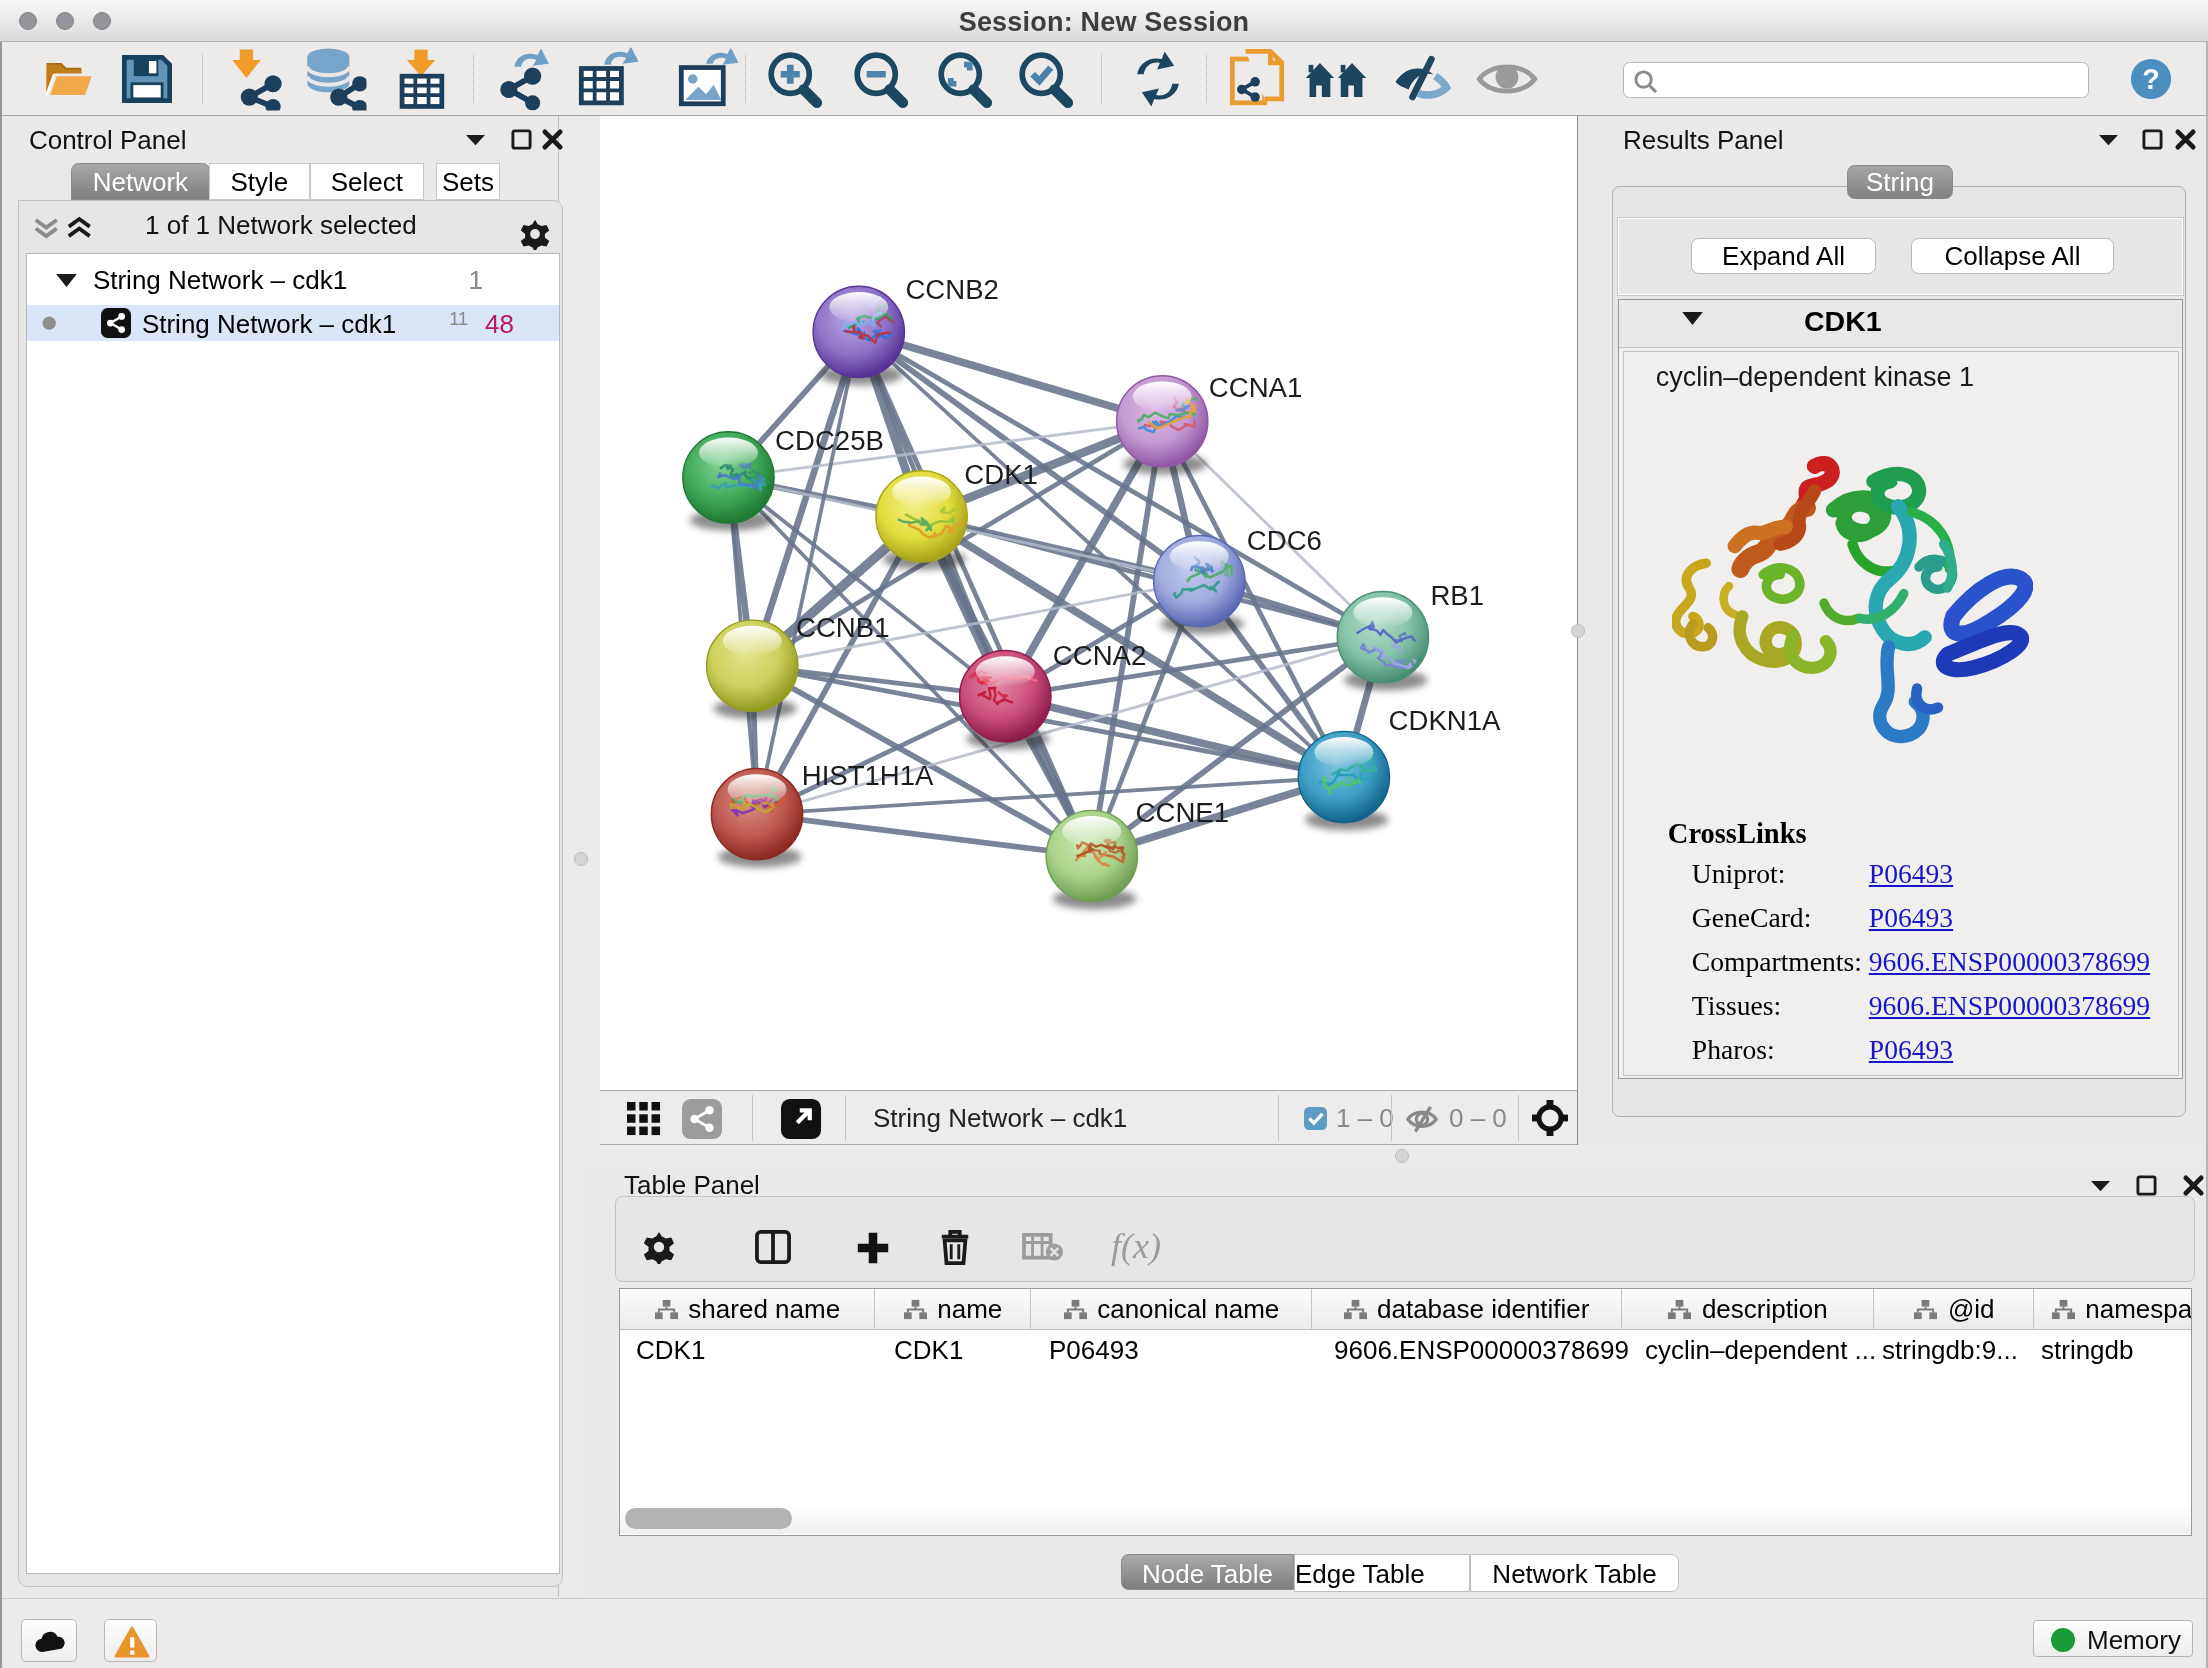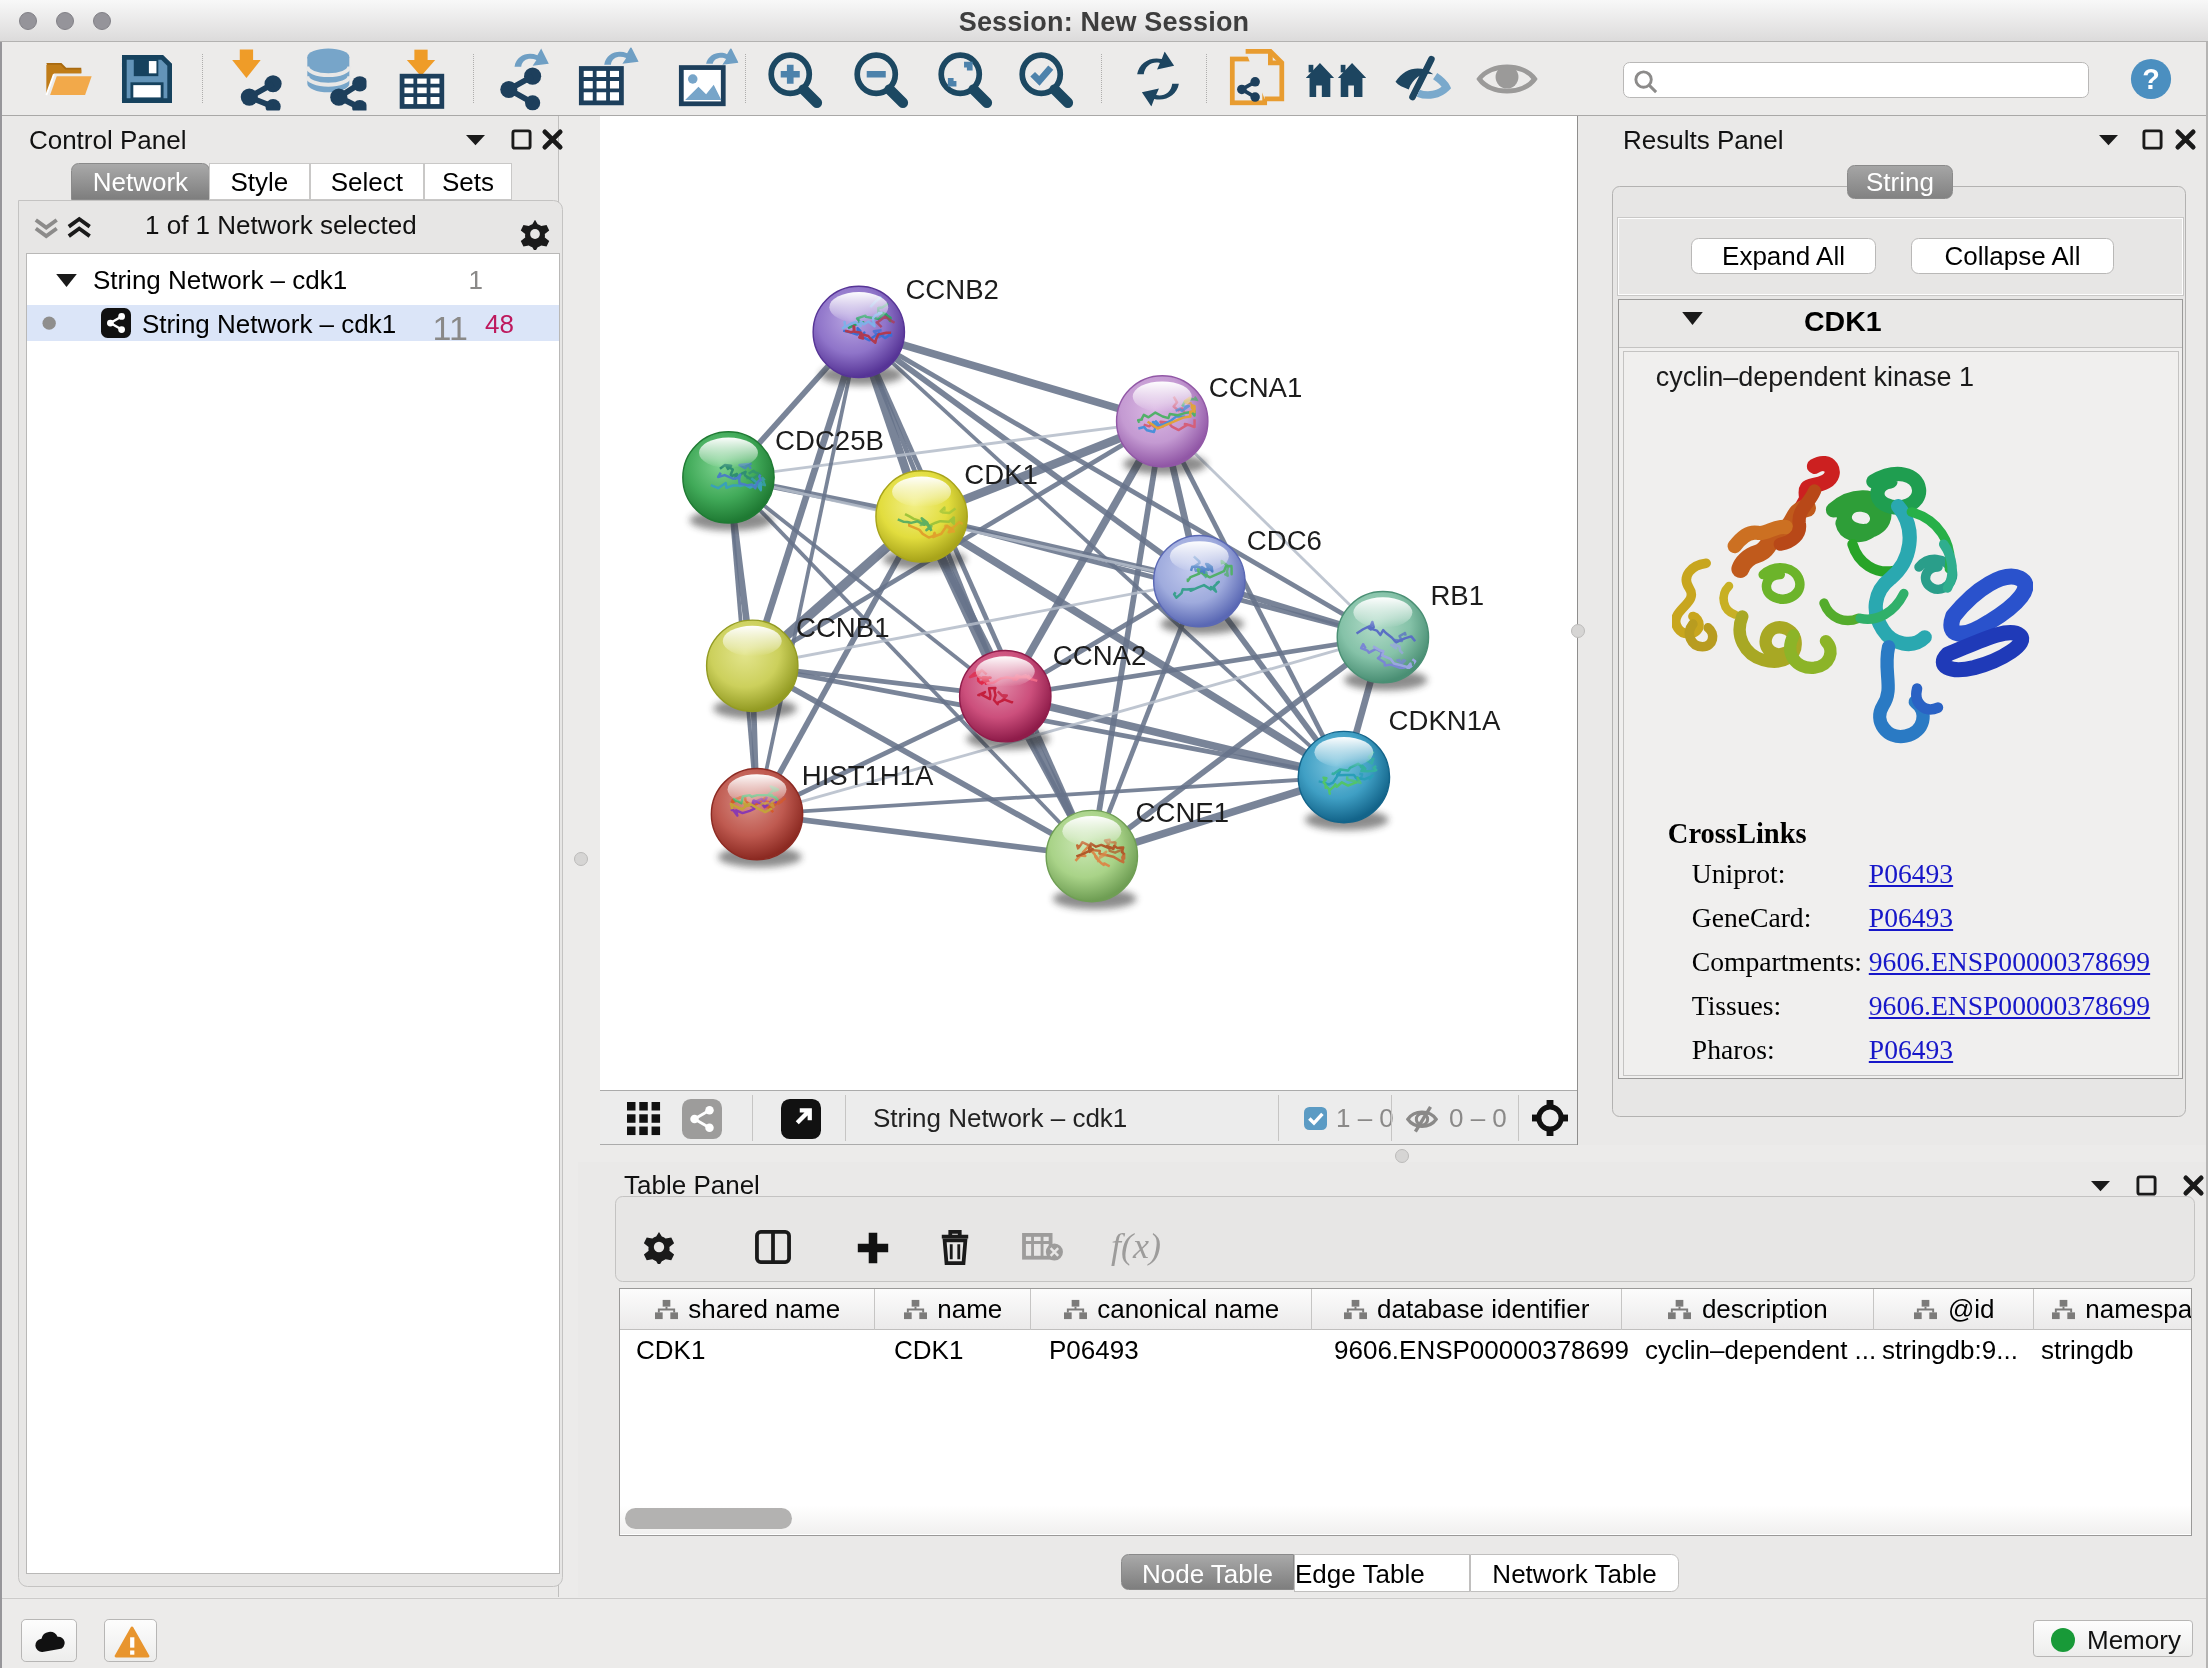--- a/index.html
+++ b/index.html
@@ -208,21 +208,21 @@
     <svg class="abs" style="left:508px;top:13.3px" width="21" height="21" viewBox="0 0 22 22">
         <rect x="2" y="2" width="18" height="18" fill="none" stroke="#1a1a1a" stroke-width="3" rx="2"></rect>
       </svg>
     <svg class="abs" style="left:538px;top:12.4px" width="23" height="23" viewBox="0 0 24 24">
         <path d="M4 4 L20 20 M20 4 L4 20" stroke="#1a1a1a" stroke-width="5" stroke-linecap="round"></path>
       </svg>
     <div class="abs" style="left:15px;top:84px;width:545px;height:1387px;background:#e7e6e5;border:1px solid #c4c3c2;border-radius:0 9.5px 9.5px 9.5px"></div>
     <div class="tab sel" style="left:68px;width:139px">Network</div>
     <div class="tab" style="left:206px;width:101px">Style</div>
     <div class="tab" style="left:307px;width:114px">Select</div>
-    <div class="tab" style="left:421px;width:88px">Sets</div>
+    <div class="tab" style="left:433px;width:64px">Sets</div>
     <svg class="abs" style="left:29.5px;top:101px" width="28.5" height="25" viewBox="0 0 30 26">
       <g fill="none" stroke="#8c8b8a" stroke-width="4">
           <path d="M4 3 L15 11 L26 3"></path>
           <path d="M4 12 L15 20 L26 12"></path>
         </g>
     </svg>
     <svg class="abs" style="left:62px;top:99px" width="28.5" height="27" viewBox="0 0 30 28">
       <g fill="none" stroke="#1a1a1a" stroke-width="4">
           <path d="M4 12 L15 4 L26 12"></path>
           <path d="M4 22 L15 14 L26 22"></path>
@@ -248,21 +248,21 @@
         <svg class="abs" style="left:74px;top:2.9px" width="30" height="30" viewBox="0 0 32 32">
           <rect x="0" y="0" width="32" height="32" rx="7" fill="#111"></rect>
           <g fill="#fff">
               <circle cx="10" cy="16" r="3.6"></circle>
               <circle cx="22" cy="9" r="3.6"></circle>
               <circle cx="22" cy="23" r="3.6"></circle>
               <path d="M10 16 L22 9 M10 16 L22 23" stroke="#fff" stroke-width="2.6"></path>
             </g>
         </svg>
         <span class="abs" style="left:115px;top:3.8px;font-size:26px;color:#000">String Network – cdk1</span>
-        <span class="abs" style="right:91px;top:3.8px;font-size:34px;color:#8a8988">11</span>
+        <span class="abs" style="right:91px;top:3.8px;font-size:18px;color:#8a8988">11</span>
         <span class="abs" style="right:45px;top:3.8px;font-size:26px;color:#be185d">48</span>
       </div>
     </div>
   </div>
   <div id="netview">
     <div id="netcanvas"><svg id="netsvg" width="977" height="974" viewBox="0 0 1027 1024">
           <defs>
             <filter id="blur1" x="-60%" y="-60%" width="220%" height="220%">
               <feGaussianBlur stdDeviation="4"></feGaussianBlur>
             </filter>

